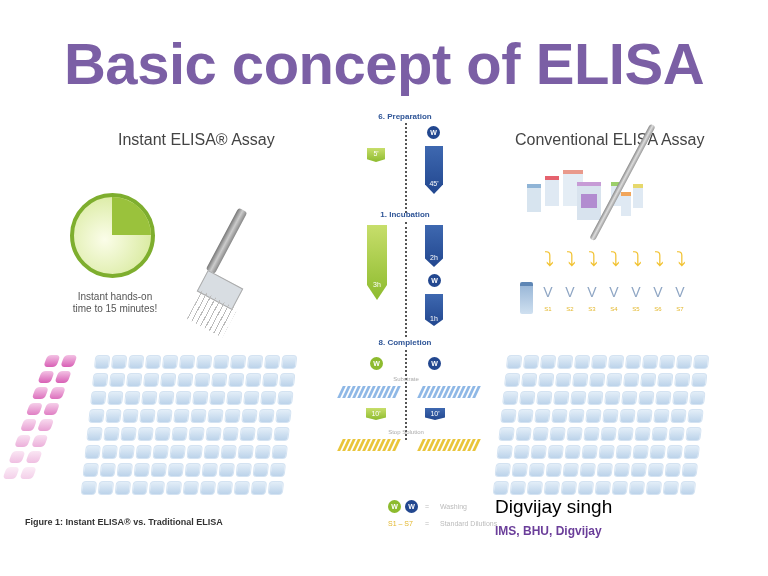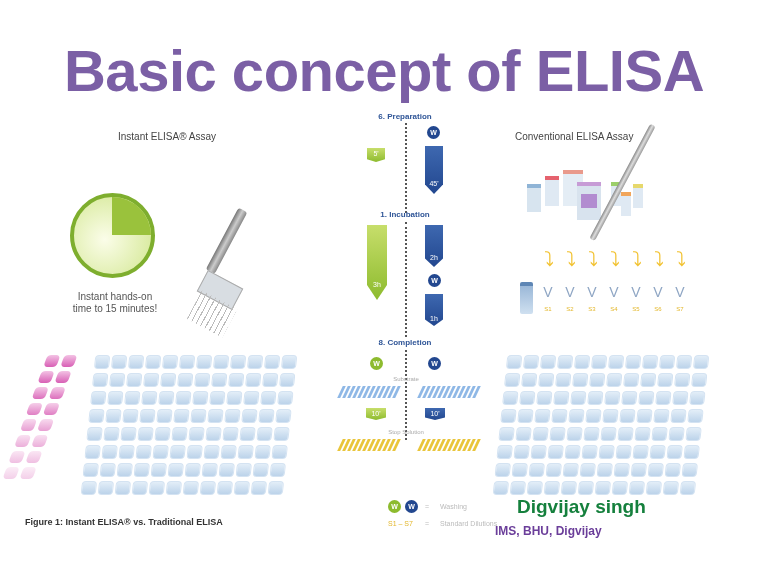--- a/index.html
+++ b/index.html
@@ -1,34 +1,34 @@
 <!DOCTYPE html>
 <html><head>
 <meta charset="utf-8">
 <style>
   html, body { margin:0; padding:0; background:#ffffff; }
   body { width:768px; height:576px; position:relative; overflow:hidden; font-family:"Liberation Sans", sans-serif; }
   .abs { position:absolute; }
-  .title { left:0; width:768px; top:30px; text-align:center; color:#7b5fa5; font-weight:bold; font-size:58px; letter-spacing:-0.5px; font-family:"Liberation Sans", sans-serif;margin-top:7px; }
-  .subhead { font-size:10px; color:#444; font-family:"Liberation Sans", sans-serif; }
+  .title { left:0; width:768px; top:30px; text-align:center; color:#7b5fa5; font-weight:bold; font-size:58px; letter-spacing:-0.5px; font-family:"Liberation Sans", sans-serif; }
+  .subhead { font-size:16px; color:#444; font-family:"Liberation Sans", sans-serif; }
   .step { font-size:8px; color:#2f5597; font-weight:bold; text-align:center; width:100px; }
   .divider { border-left:2px dotted #555; width:0; }
   .gbar { background:linear-gradient(#c7de6b,#8dbb2e); color:#fff; font-size:7px; text-align:center; }
   .bbar { background:linear-gradient(#3e68b0,#22478f); color:#fff; font-size:7px; text-align:center; }
   .wcirc { width:13px; height:13px; border-radius:50%; color:#fff; font-size:7px; font-weight:bold; text-align:center; line-height:13px; }
   .wg { background:#8dbb2e; } .wb { background:#22478f; }
   .arrow-tip { clip-path:polygon(0 0,100% 0,100% 80%,50% 100%,0 80%); }
   .small { font-size:6px; color:#aaa; text-align:center; width:80px; }
   .plate { display:grid; gap:4px; }
   .well { width:13px; height:12px; border-radius:4px; background:linear-gradient(#e3eef8,#bcd3ea); border:1px solid #d4e3f2; }
   .pwell { width:13px; height:12px; border-radius:4px; background:linear-gradient(#f3c2e4,#d85fb5); }
   .strip { display:flex; gap:2px; }
   .strip span { width:3px; height:12px; transform:skewX(-25deg); }
   .caption { font-size:9px; font-weight:bold; color:#333; }
-  .author { color:#15803d; font-weight:bold; font-size:19px;margin-left:22px; }
+  .author { color:#000000; font-weight:normal; font-size:19px; }
   .affil { color:#6b3e9a; font-weight:bold; font-size:12px; }
   .legend-text { font-size:7px; color:#bbb; }
   .sdil { font-size:6px; color:#e3b72c; }
   .vmark { font-size:14px; color:#8fa6c4; width:12px; text-align:center; }
   .curl { font-size:20px; color:#f2c230; width:22px; text-align:center; }
 </style>
 </head>
 <body>
 
 <div class="abs title">Basic concept of  ELISA</div>

